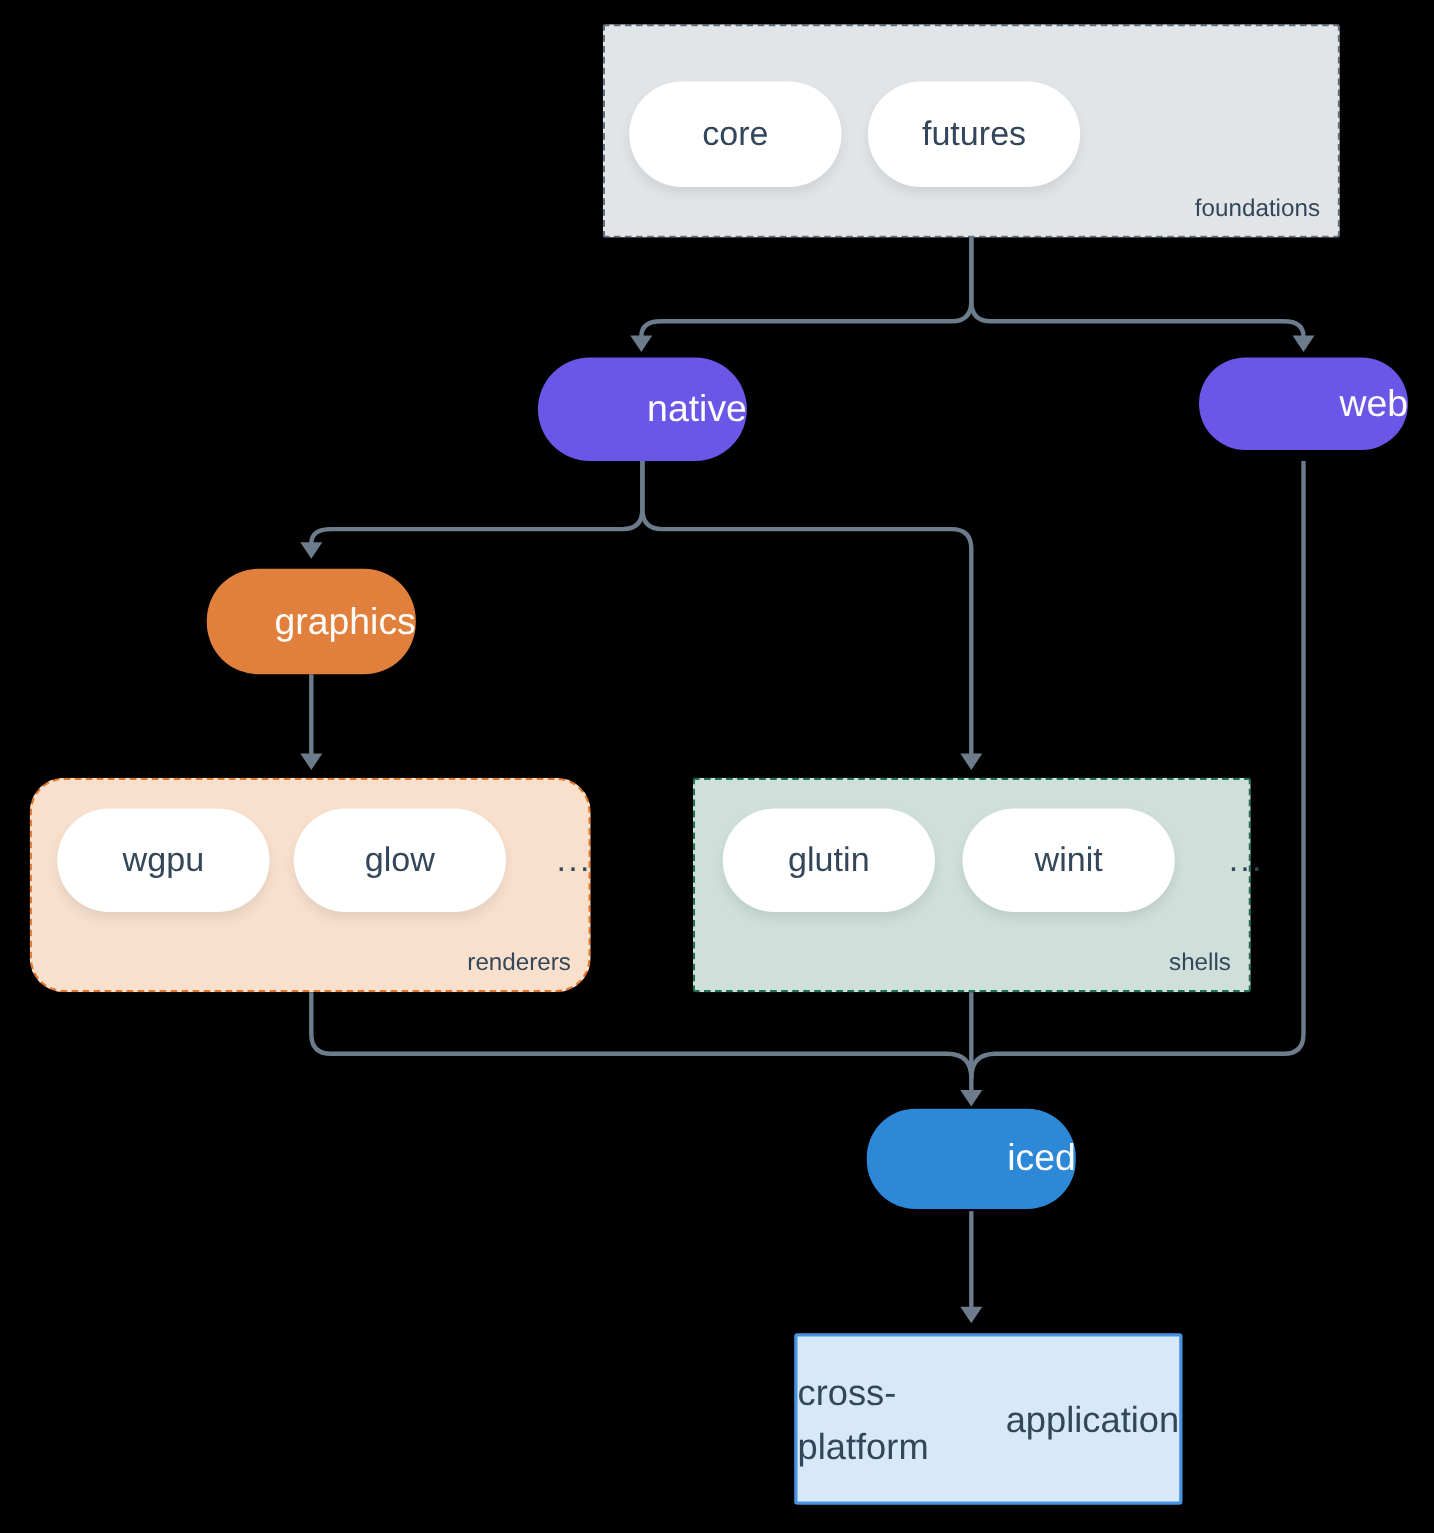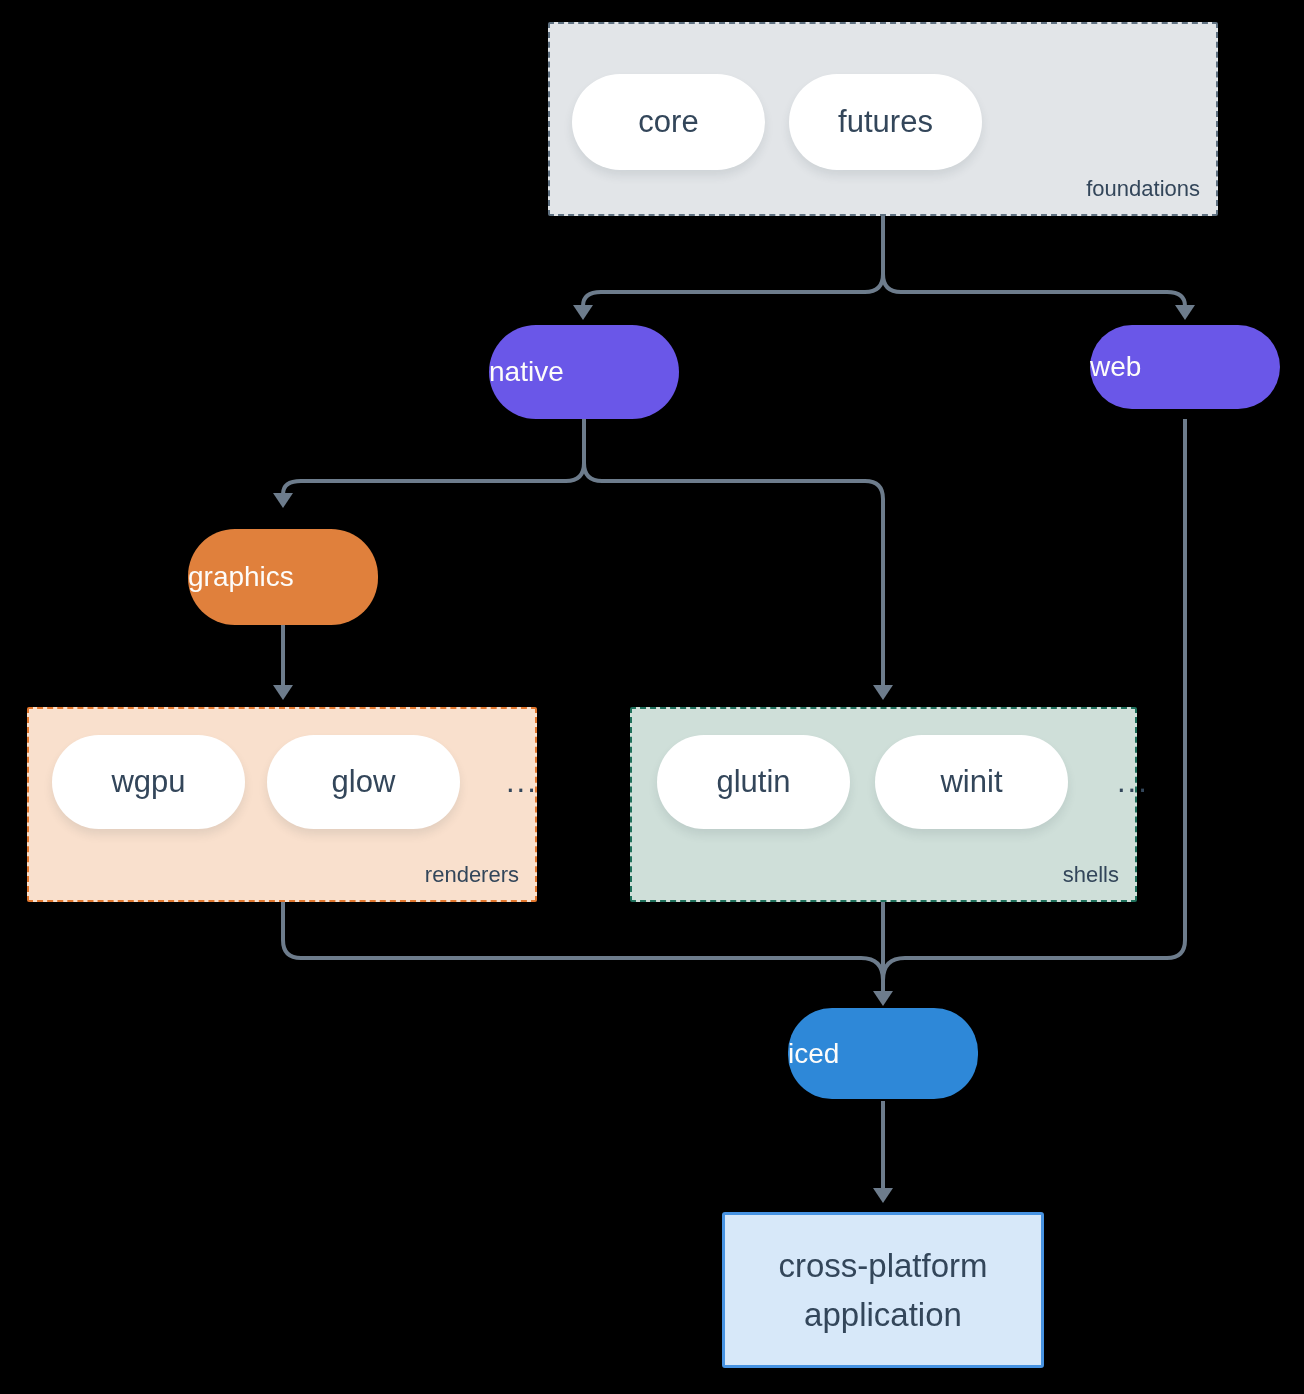--- a/index.html
+++ b/index.html
@@ -13,50 +13,50 @@
 
   .groupbox{position:absolute;box-sizing:border-box;border:2px dashed;border-radius:2px;}
   .groupbox .pills{position:absolute;display:flex;align-items:center;}
   .group-label{
     position:absolute;right:16px;bottom:12px;font-size:22px;color:var(--dark_text);
   }
   .foundations{left:548px;top:22px;width:670px;height:194px;
     background:var(--foundations_fill);border-color:var(--foundations_border);}
   .foundations .pills{left:22px;top:50px;gap:24px;}
   .renderers{left:27px;top:707px;width:510px;height:195px;
-    background:var(--renderers_fill);border-color:var(--renderers_border);}
+    background:var(--renderers_fill);border-color:var(--renderers_border);border-radius:31px;}
   .renderers .pills{left:23px;top:26px;gap:22px;}
   .shells{left:630px;top:707px;width:507px;height:195px;
     background:var(--shells_fill);border-color:var(--shells_border);}
   .shells .pills{left:25px;top:26px;gap:25px;}
 
   .pill{
     display:flex;align-items:center;justify-content:center;
     font-size:31px;border-radius:48px;
   }
   .pill.white{
     width:193px;height:94px;background:#fff;color:var(--dark_text);
     box-shadow:0 6px 10px rgba(40,55,70,.10);
   }
   .foundations .pill.white{height:96px;}
   .ellipsis{font-size:31px;color:var(--dark_text);margin-left:24px;letter-spacing:2px;}
 
   .node{
-    position:absolute;display:flex;align-items:center;justify-content:flex-start;
-    color:#fdfcfa;font-size:28px;border-radius:47px;
+    position:absolute;display:flex;align-items:center;justify-content:flex-end;
+    color:#fdfcfa;font-size:34px;border-radius:47px;
   }
   .node.native{left:489px;top:325px;width:190px;height:94px;background:var(--purple);}
   .node.web{left:1090px;top:325px;width:190px;height:84px;background:var(--purple);}
-  .node.graphics{left:188px;top:517px;width:190px;height:96px;background:var(--orange);margin-top:12px;}
+  .node.graphics{left:188px;top:517px;width:190px;height:96px;background:var(--orange);}
   .node.iced{left:788px;top:1008px;width:190px;height:91px;background:var(--blue);border-radius:44px;}
 
   .appbox{
-    position:absolute;left:722px;top:1212px;width:322px;height:156px;box-sizing:border-box;
+    position:absolute;left:722px;top:1212px;width:353px;height:156px;box-sizing:border-box;
     background:var(--app_fill);border:3px solid var(--app_border);border-radius:3px;
-    display:flex;flex-direction:column;align-items:center;justify-content:center;
+    display:flex;align-items:center;justify-content:center;
     color:var(--dark_text);font-size:33px;line-height:49px;
   }
 </style>
 </head>
 <body>
 
 <div class="canvas">
 
   <svg class="edges" viewBox="0 0 1304 1394">
     <path d="M883 216 L883 274 Q883 292 865 292 L601 292 Q583 292 583 306"></path>

